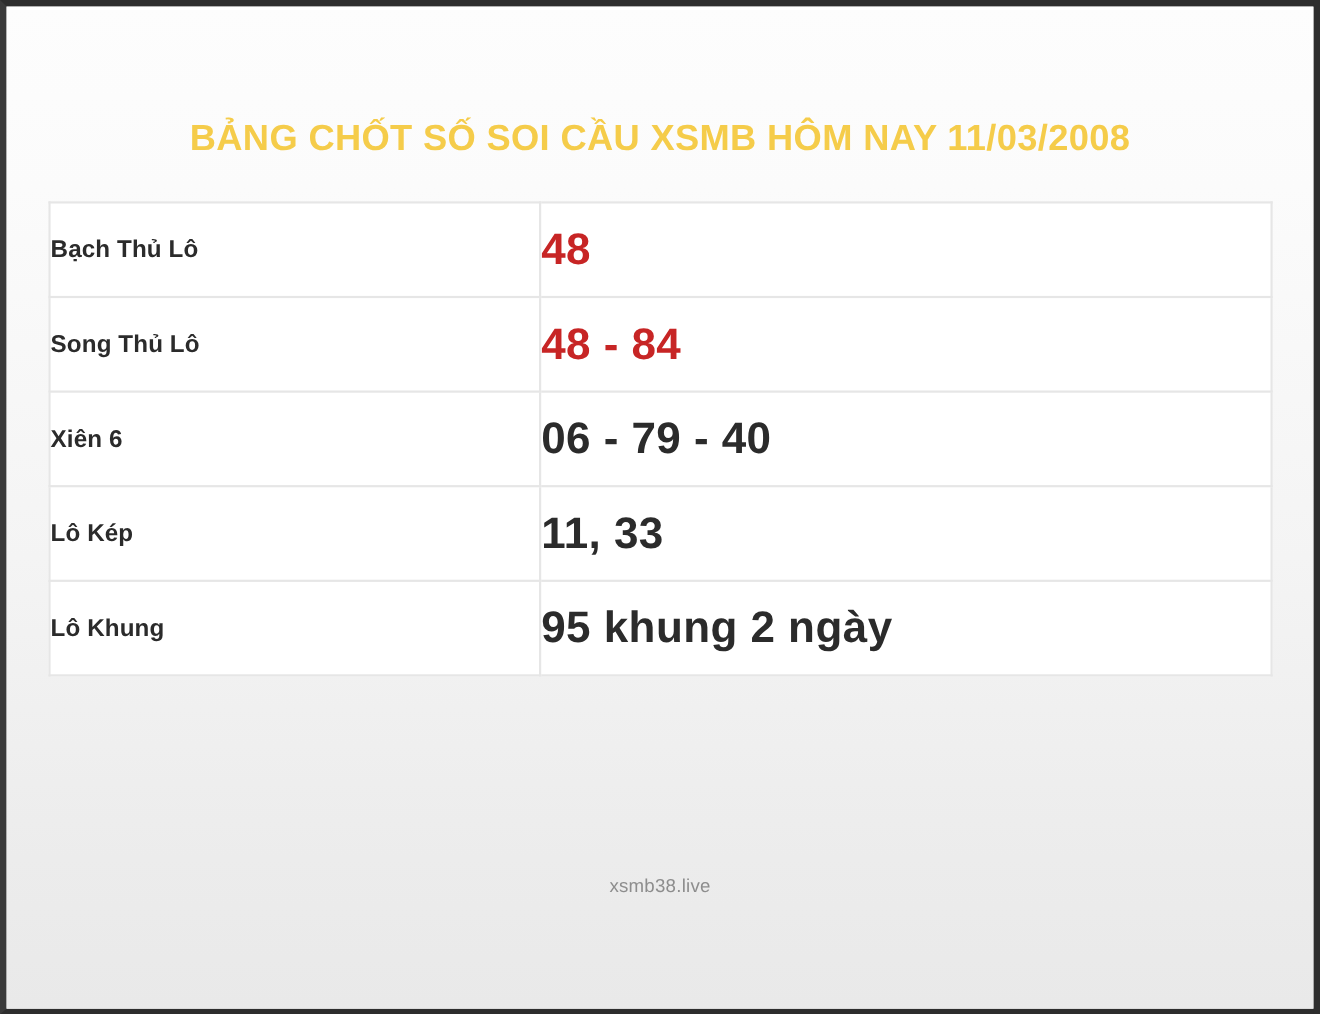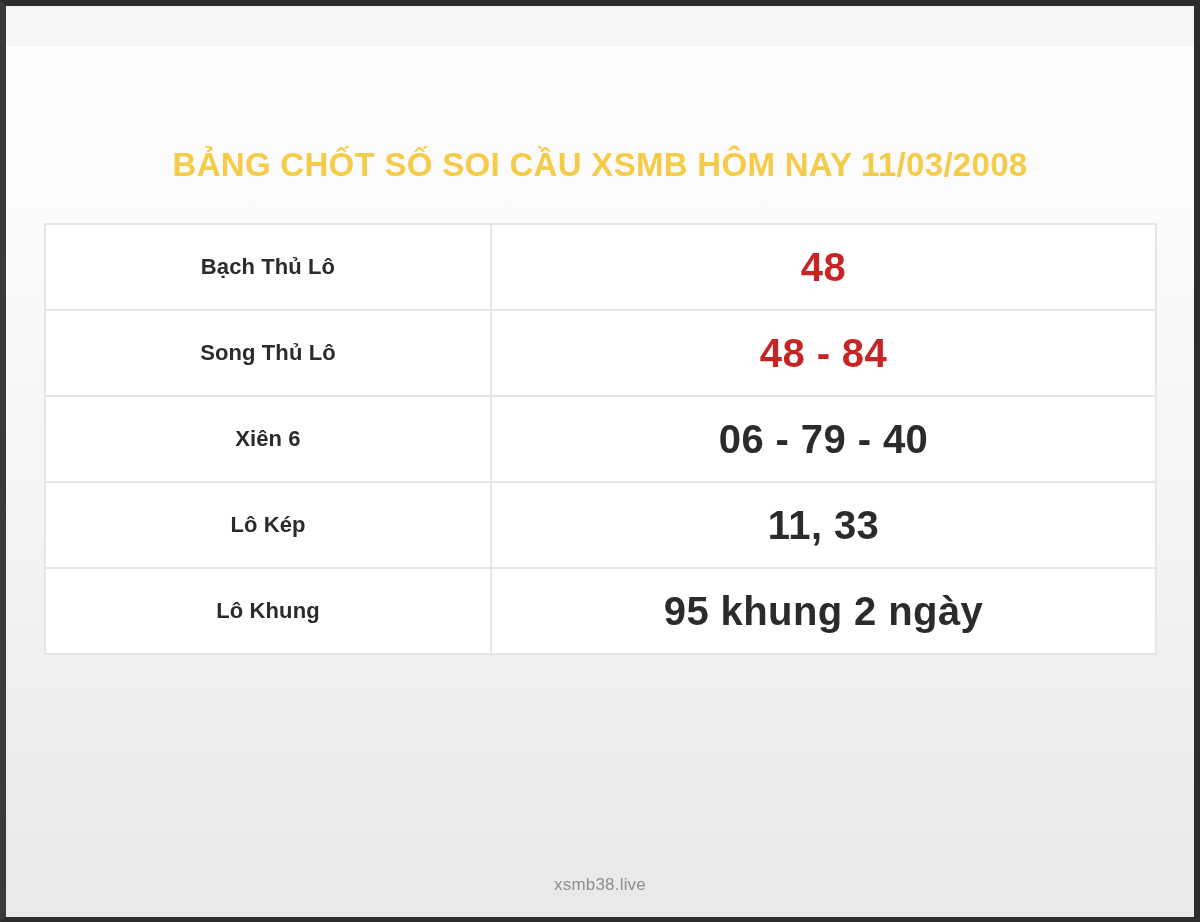--- a/index.html
+++ b/index.html
@@ -30,21 +30,20 @@
   }
 
   .page-canvas {
     position: absolute;
     left: 0;
     top: 0;
     right: 0;
     bottom: 0;
     background: linear-gradient(to bottom, #fdfdfd 0%, #fbfbfb 18%, #f4f4f4 55%, #ececec 85%, #e9e9e9 100%);
     overflow: hidden;
-    margin-top: 40px;
   }
 
   
   .title-bar {
     position: absolute;
     left: 0;
     right: 0;
     top: 92px;
     height: 52px;
     display: flex;
@@ -70,21 +69,21 @@
     border-collapse: collapse;
     table-layout: fixed;
     background: #ffffff;
   }
   .result-table tr {
     height: 86px;
   }
   .result-table td {
     background: #ffffff;
     border: 2px solid #e6e6e6;
-    text-align: center;
+    text-align: left;
     vertical-align: middle;
     padding: 0;
   }
   .cell-label {
     width: 444px;
     font-size: 22px;
     font-weight: bold;
     color: #2b2b2b;
     letter-spacing: 0.1px;
   }
@@ -96,21 +95,21 @@
   }
   .cell-value.accent {
     color: #c72525;
   }
 
   
   .footer {
     position: absolute;
     left: 0;
     right: 0;
-    top: 822px;
+    top: 783px;
     height: 34px;
     display: flex;
     align-items: center;
     justify-content: center;
   }
   .footer-text {
     font-size: 17px;
     color: #8d8d8d;
     font-weight: normal;
     letter-spacing: 0.2px;

